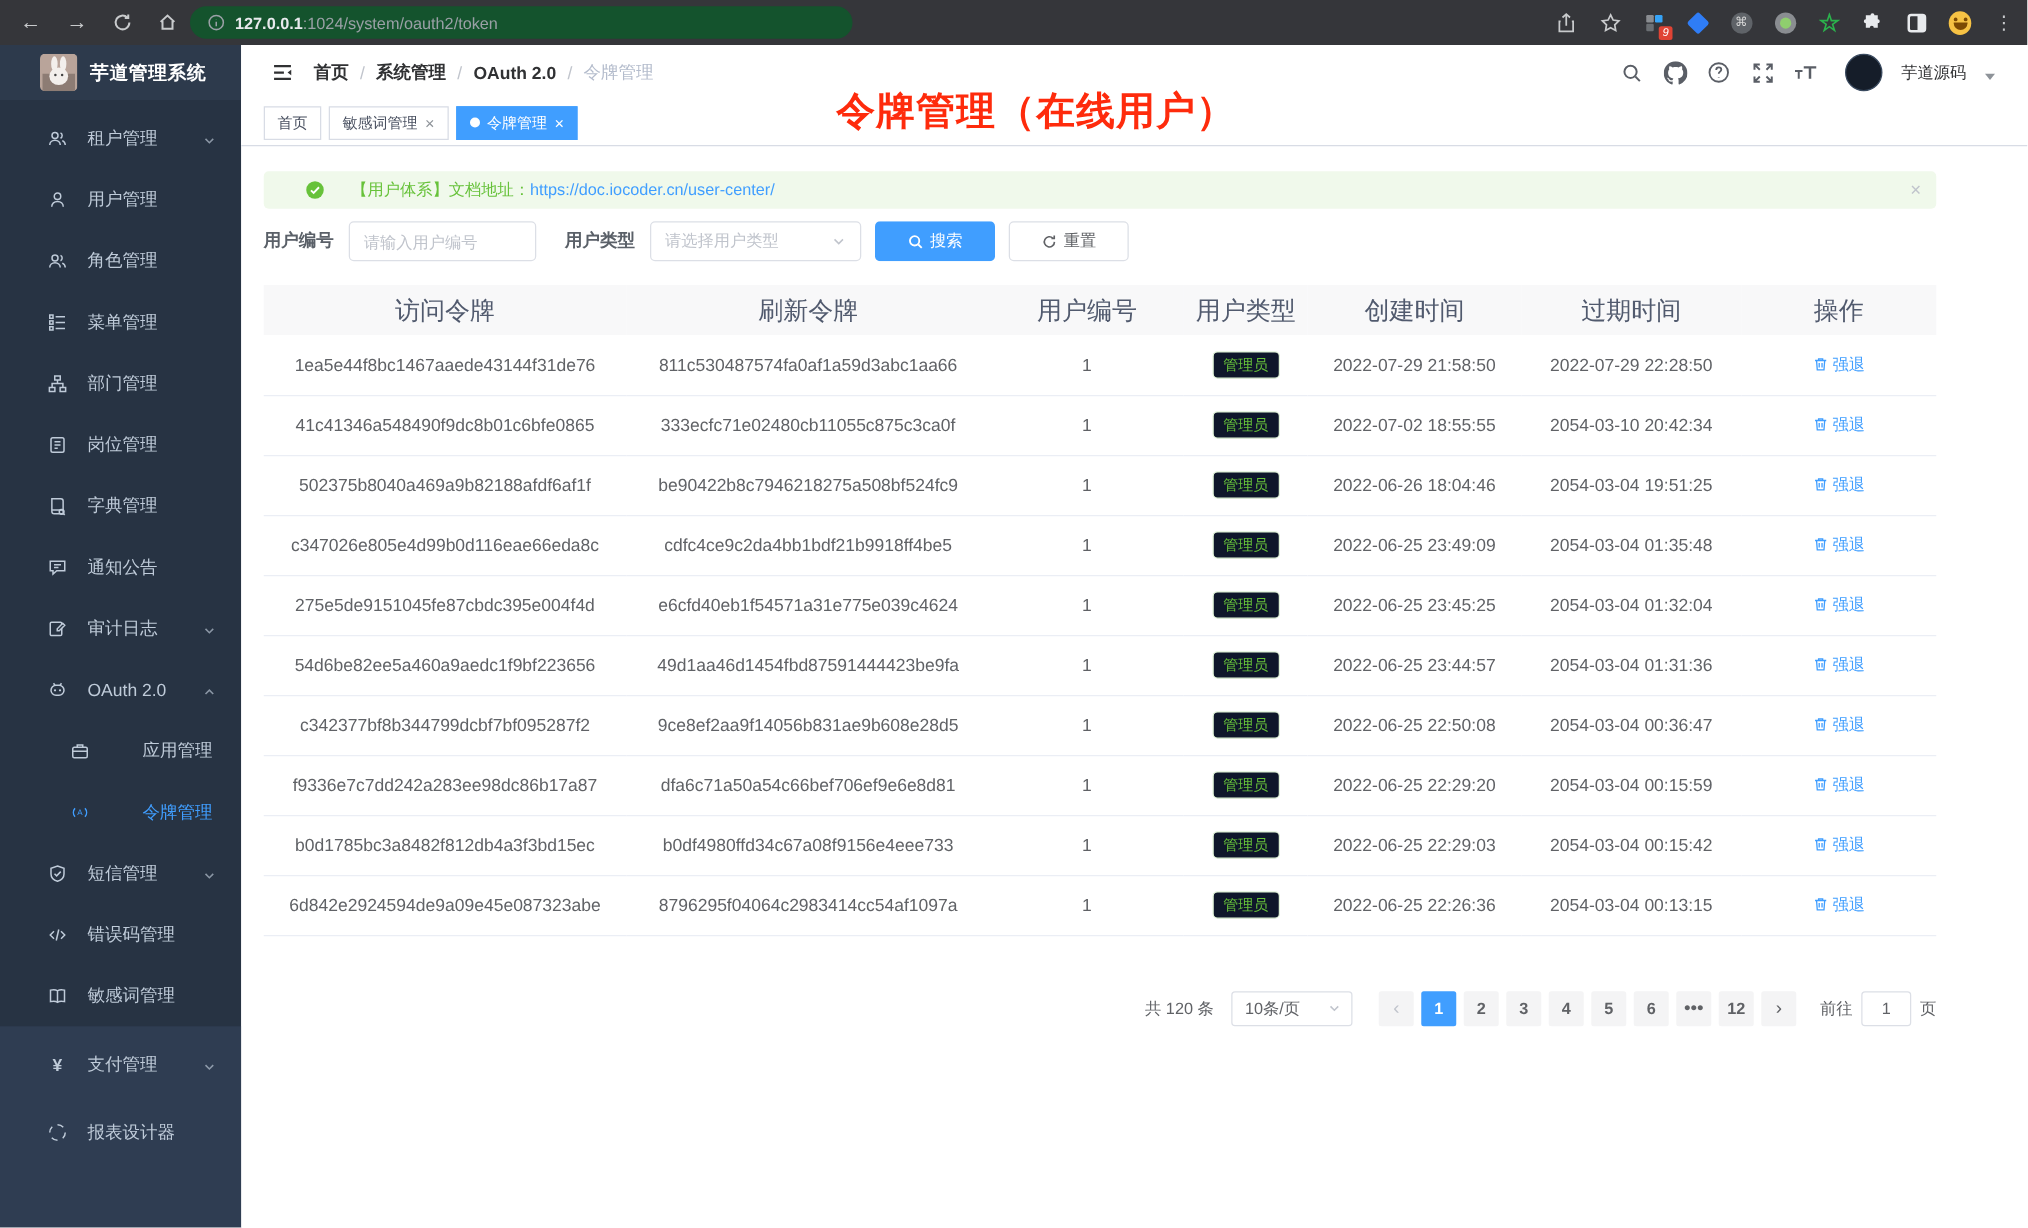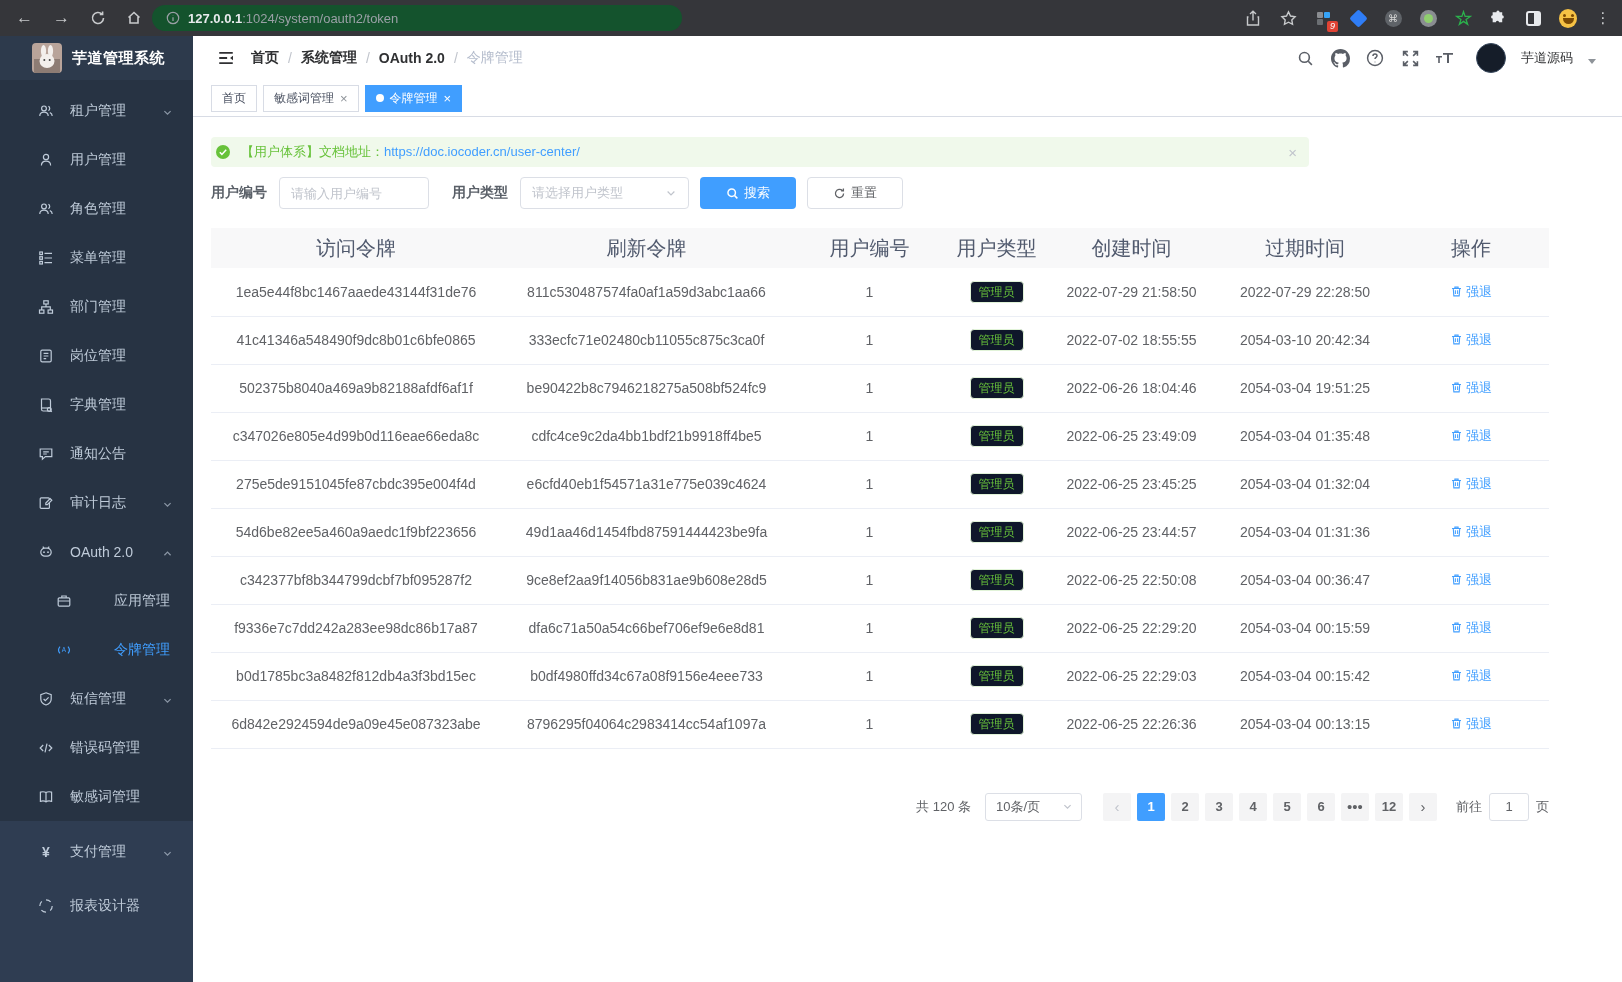--- a/index.html
+++ b/index.html
@@ -73,22 +73,22 @@
   .tab .dot { width:8px; height:8px; border-radius:50%; background:#fff; display:none; }
   .tab .tab-close { font-size:13px; color:#8e9399; line-height:1; }
   .tab.active { background:#409eff; border-color:#409eff; color:#fff; }
   .tab.active .dot { display:block; }
   .tab.active .tab-close { color:#fff; }
 
   .annotation { position:absolute; left:476px; top:32px; font-size:31px; font-weight:bold; color:#fe2b0c;
     z-index:5; pointer-events:none; letter-spacing:1px; }
 
   .main { padding:20px 18px 0 18px; width:1374px; }
-  .alert { width:1098px; height:30px; background:#f0f9eb; border-radius:4px; display:flex; align-items:center;
-    padding:0 4px; gap:10px; position:relative; font-size:13px; color:#67c23a; }
+  .alert { width:1338px; height:30px; background:#f0f9eb; border-radius:4px; display:flex; align-items:center;
+    padding:0 33px; gap:21px; position:relative; font-size:13px; color:#67c23a; }
   .alert a { color:#409eff; text-decoration:none; }
   .alert .alert-close { position:absolute; right:12px; color:#c0c4cc; font-size:15px; cursor:pointer; }
 
   .filters { display:flex; align-items:center; margin-top:10px; height:32px; font-size:14px; }
   .filters .f-label { font-weight:bold; color:#5a6068; margin-right:12px; }
   .filters input.f-input { width:150px; height:32px; border:1px solid #dcdfe6; border-radius:4px; padding:0 11px;
     font-size:13px; color:#606266; outline:none; font-family:inherit; }
   .filters input.f-input::placeholder { color:#c0c4cc; }
   .f-gap { width:23px; }
   .f-select { width:169px; height:32px; border:1px solid #dcdfe6; border-radius:4px; display:flex; align-items:center;
@@ -470,20 +470,21 @@
             <span>敏感词管理</span>
             <span class="tab-close">×</span>
           </div>
           <div class="tab active">
             <span class="dot"></span>
             <span>令牌管理</span>
             <span class="tab-close">×</span>
           </div>
         </div>
 
+      <div class="annotation">令牌管理（在线用户）</div>
 
       <div class="main">
         <div class="alert">
           <span>
             <svg width="16" height="16" viewBox="0 0 16 16">
                 <circle cx="8" cy="8" r="7" fill="#67c23a"></circle>
                 <path d="M4.8 8.3l2.1 2.1 4.3-4.6" stroke="#fff" stroke-width="1.5" fill="none"></path>
               </svg>
           </span>
           <span><span>【用户体系】文档地址：</span><a href="#">https://doc.iocoder.cn/user-center/</a></span>

